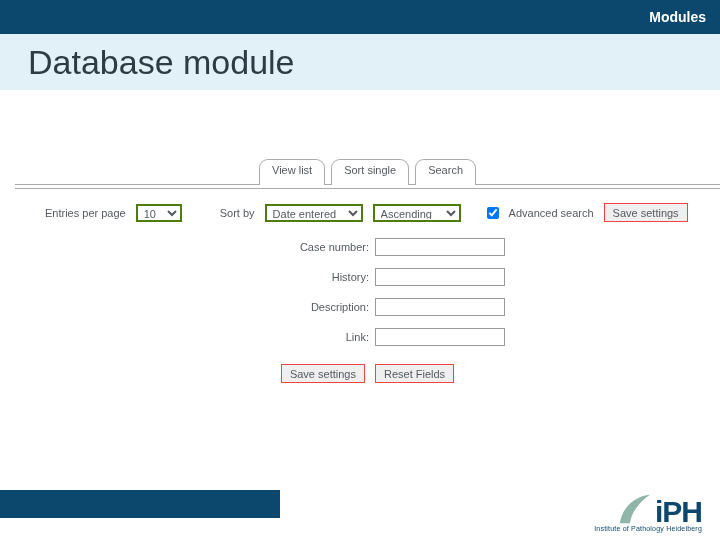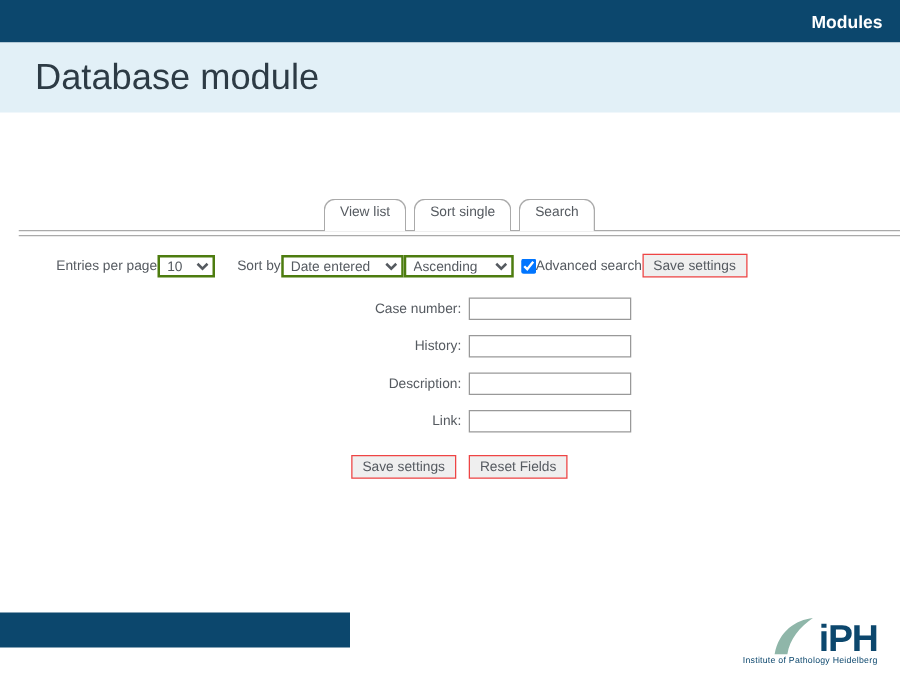--- a/index.html
+++ b/index.html
@@ -26,21 +26,21 @@
   }
   .titleband {
     background: #e2f0f7;
     height: 56px;
     display: flex;
     align-items: center;
     padding-left: 28px;
   }
   .titleband h1 {
     font-weight: normal;
-    font-size: 29px;
+    font-size: 34px;
     color: #2d3b45;
   }
   .workarea {
     position: relative;
     height: 360px;
   }
   .panel {
     position: absolute;
     top: 68px;
     left: 15px;
@@ -73,20 +73,21 @@
     border-top: 1px solid #aaa;
   }
   .hr2 {
     border: none;
     border-top: 1px solid #aaa;
     margin-top: 3px;
   }
   .ctrlbar {
     display: flex;
     align-items: center;
+    gap: 10px;
     padding: 14px 10px 12px 30px;
     font-size: 11px;
     color: #555a60;
   }
   .ctrlbar label { white-space: nowrap; }
   .sel {
     border: 2px solid #4d7c0f;
     background: #fff;
     font-size: 11px;
     color: #555a60;

